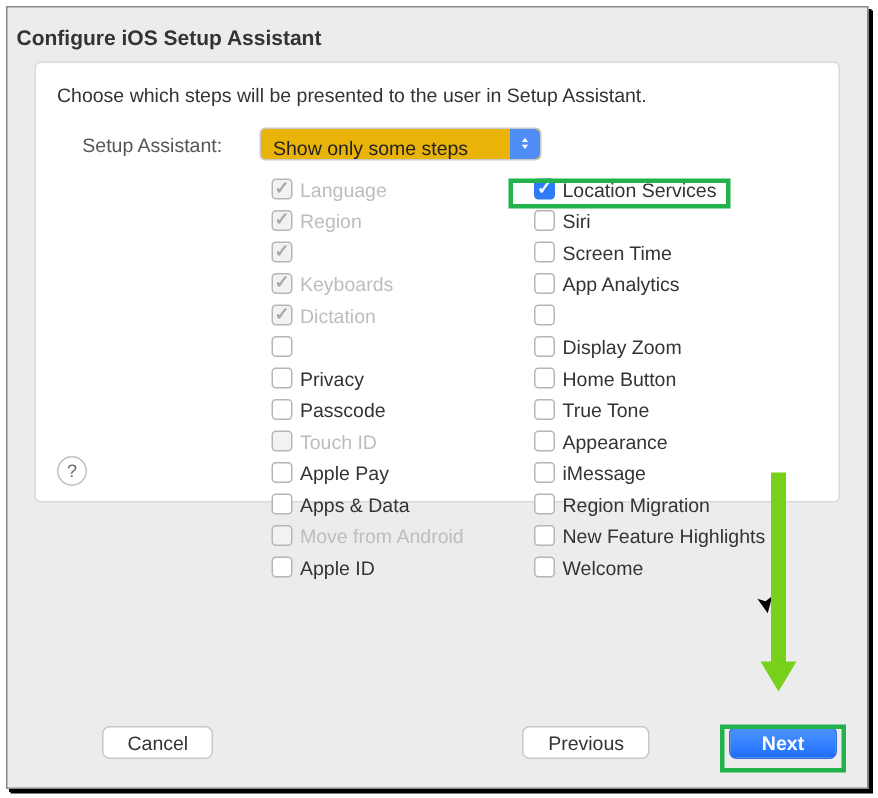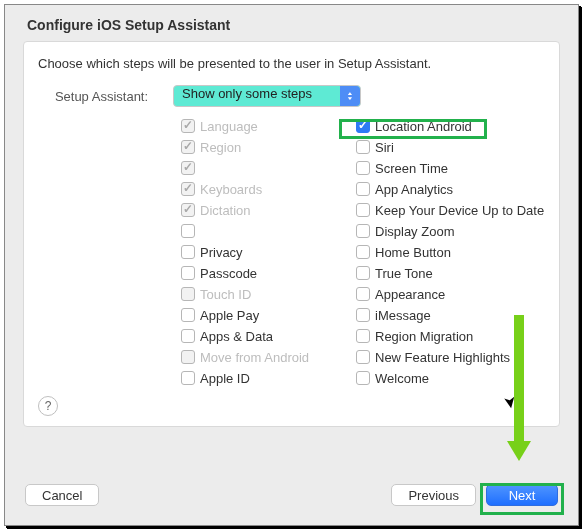--- a/index.html
+++ b/index.html
@@ -10,32 +10,32 @@
     font-size:13px;color:#222;background:#fff;
     position:relative;
   }
   .window{
     position:absolute;top:4px;left:4px;right:6px;bottom:6px;
     background:#ececec;border:1px solid #888;
     box-shadow:2px 2px 0 #000,3px 3px 0 #000;
     padding:0;
   }
   .title{
-    padding:12px 18px 8px 22px;font-weight:600;font-size:14px;color:#333;
+    padding:12px 18px 8px 6px;font-weight:600;font-size:14px;color:#333;
   }
   .panel{
     margin:0 18px 10px 18px;background:#fff;border:1px solid #d9d9d9;border-radius:4px;
-    padding:14px 14px 0 14px;height:386px;position:relative;
+    padding:14px 14px 0 14px;height:294px;position:relative;
   }
   .desc{color:#333;font-size:13px;margin-bottom:14px}
   .row-select{display:flex;align-items:center;margin-bottom:10px}
   .row-select .lbl{width:135px;text-align:center;padding-right:8px;color:#555}
   .select{
-    position:relative;display:inline-flex;align-items:flex-start;
-    height:22px;background:#5eead4;border:1px solid #c8c8c8;border-radius:4px;
+    position:relative;display:inline-flex;align-items:flex-end;
+    height:22px;background:#eab308;border:1px solid #c8c8c8;border-radius:4px;
     padding:0 26px 0 8px;font-size:13px;min-width:188px;
   }
   .select .caps{
     position:absolute;right:0;top:0;bottom:0;width:20px;
     background:#4e8df6;border-top-right-radius:4px;border-bottom-right-radius:4px;
     display:flex;flex-direction:column;align-items:center;justify-content:center;
     color:#fff;font-size:7px;line-height:5px;
   }
   .cols{display:flex;padding-left:143px}
   .col{display:flex;flex-direction:column;gap:3px}
@@ -62,23 +62,24 @@
     background:#fff;display:flex;align-items:center;justify-content:center;font-size:12px;color:#666;
   }
   .footer{
     position:absolute;left:0;right:0;bottom:0;height:60px;
     display:flex;align-items:center;padding:0 20px;
   }
   .btn{
     height:22px;padding:0 16px;border:1px solid #c8c8c8;border-radius:5px;background:#fff;
     font-size:13px;color:#333;display:inline-flex;align-items:center;justify-content:center;
     min-width:70px;
+    margin-left:43px;
   }
   .btn.primary{
-    background:linear-gradient(#4f95ff,#1f6fff);border-color:#2f6de0;color:#fff;font-weight:400;
+    background:linear-gradient(#4f95ff,#1f6fff);border-color:#2f6de0;color:#fff;font-weight:700;
     min-width:72px;
   }
   .spacer{flex:1}
   .arrow{
     position:absolute;pointer-events:none;
   }
   .arrow .shaft{position:absolute;background:#77d019}
   .arrow .head{
     position:absolute;width:0;height:0;border-left:12px solid transparent;border-right:12px solid transparent;
     border-top:20px solid #77d019;
@@ -155,37 +156,36 @@
             <span class="txt disabled">Move from Android</span>
           </div>
           <div class="item">
             <span class="cb"></span>
             <span class="txt">Apple ID</span>
           </div>
         </div>
       <div class="col right" id="col-right">
           <div class="item">
             <span class="cb checked blue"></span>
-            <span class="txt">Location Android</span>
+            <span class="txt">Location Services</span>
           </div>
           <div class="item">
             <span class="cb"></span>
             <span class="txt">Siri</span>
           </div>
           <div class="item">
             <span class="cb"></span>
             <span class="txt">Screen Time</span>
           </div>
           <div class="item">
             <span class="cb"></span>
             <span class="txt">App Analytics</span>
           </div>
           <div class="item">
             <span class="cb"></span>
-            <span class="txt">Keep Your Device Up to Date</span>
           </div>
           <div class="item">
             <span class="cb"></span>
             <span class="txt">Display Zoom</span>
           </div>
           <div class="item">
             <span class="cb"></span>
             <span class="txt">Home Button</span>
           </div>
           <div class="item">

